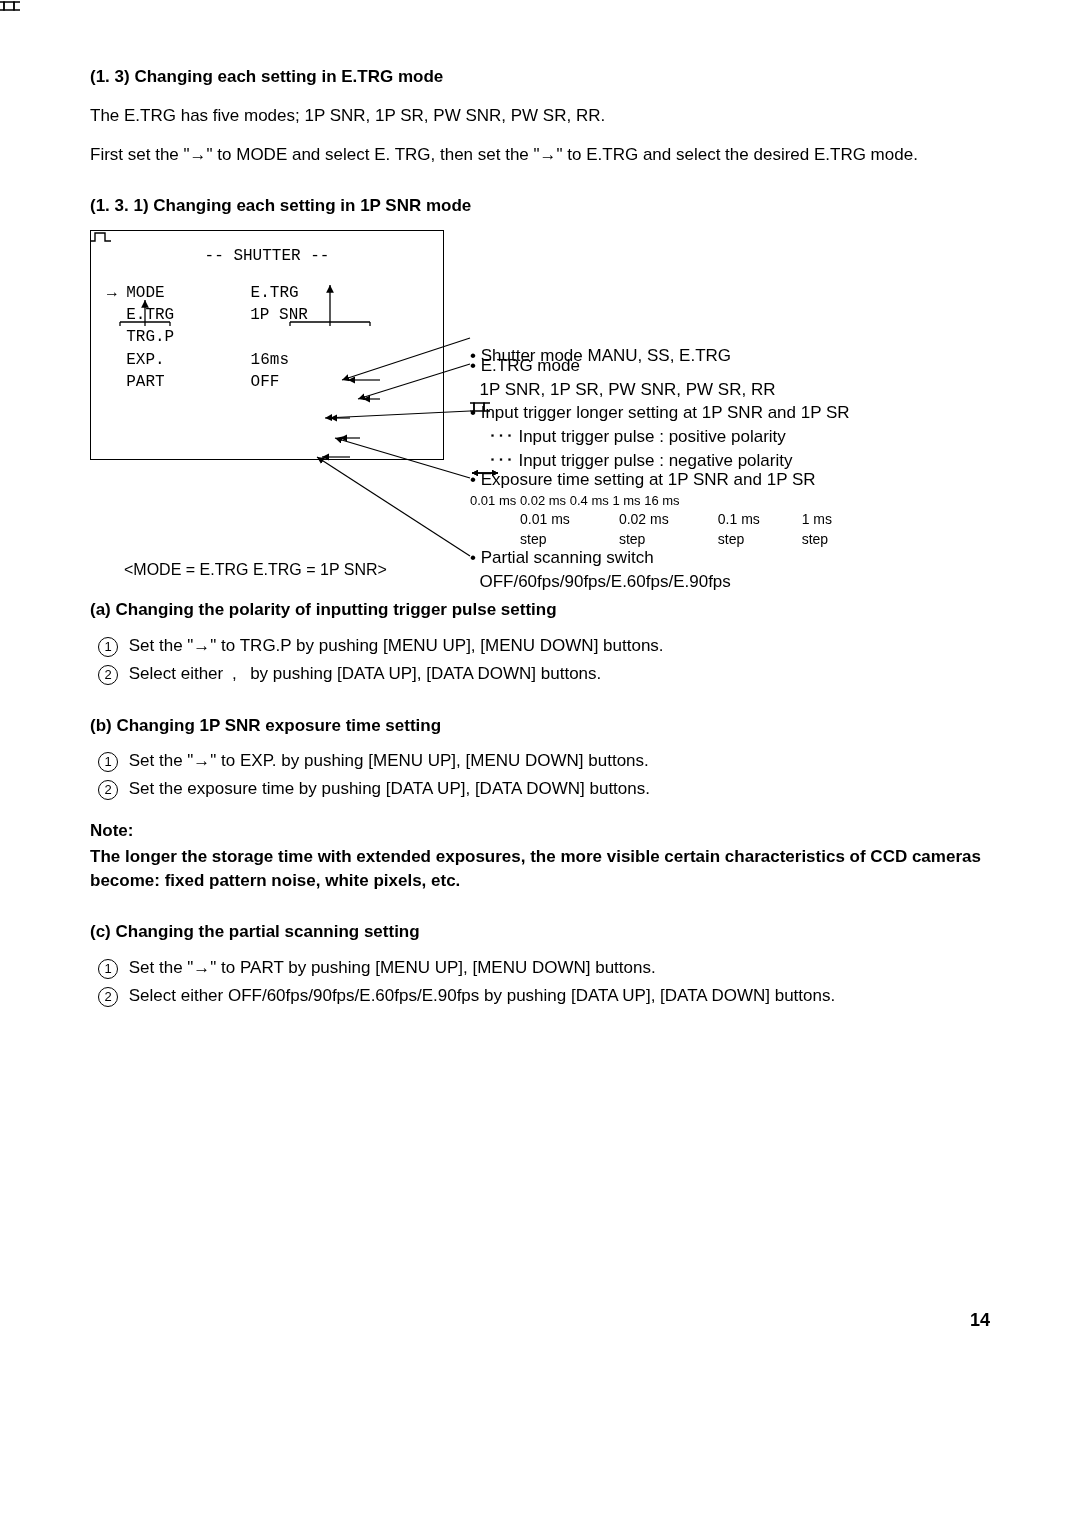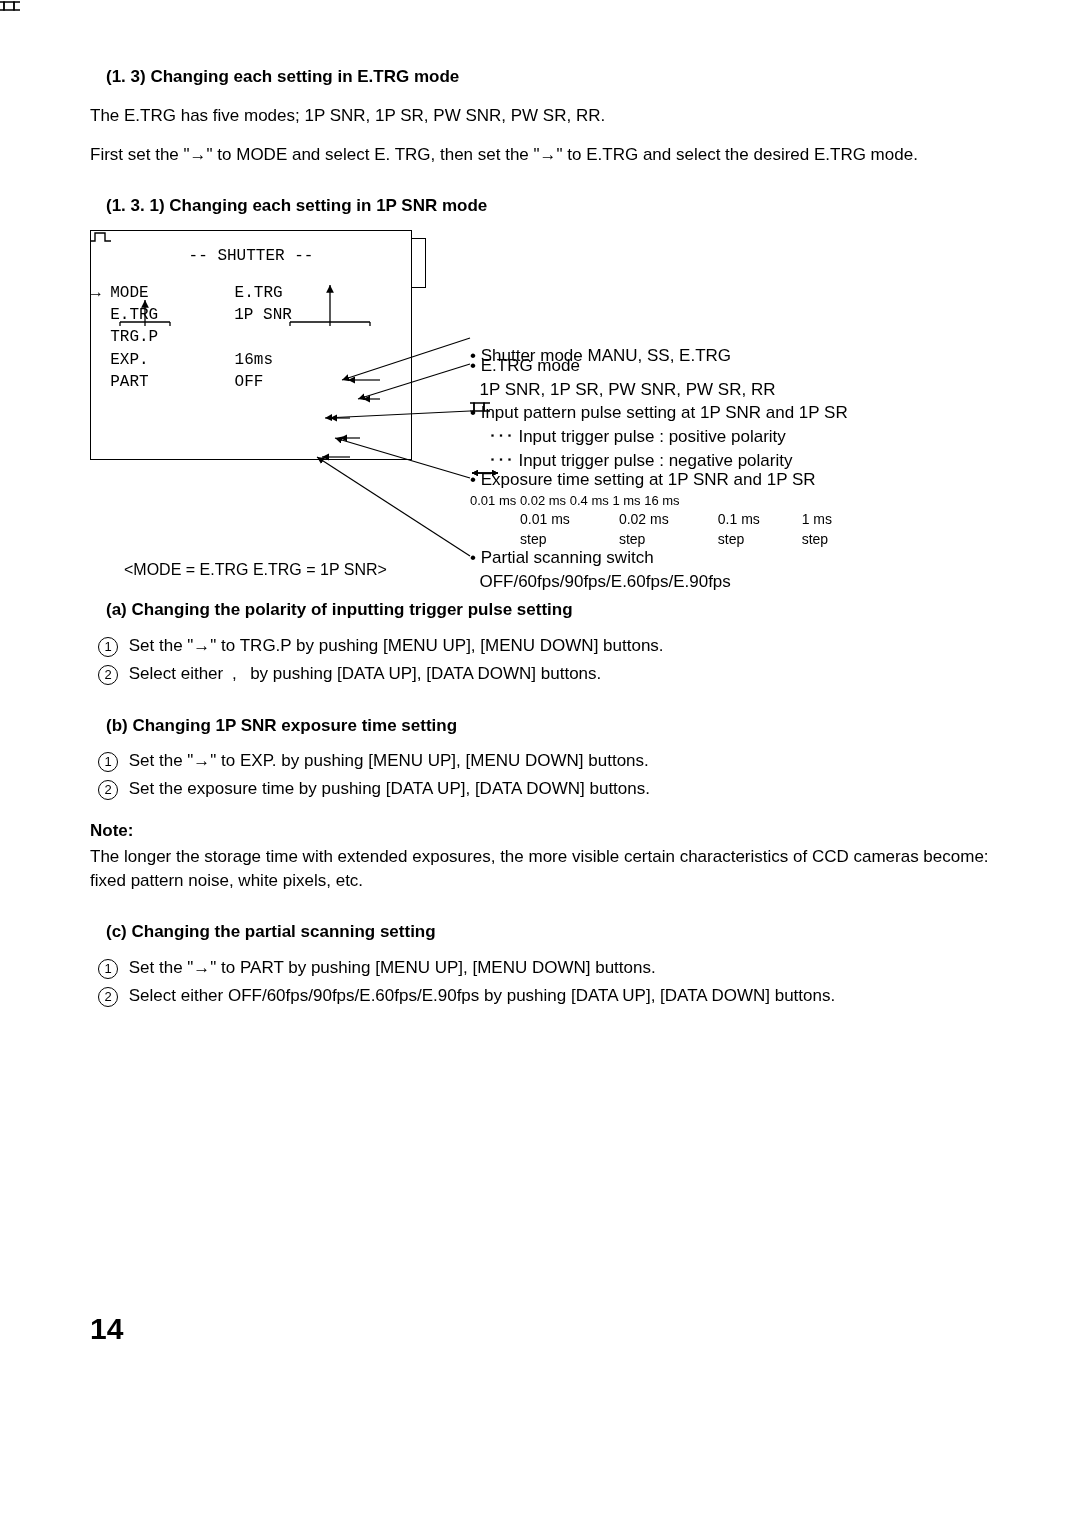--- a/index.html
+++ b/index.html
@@ -6,44 +6,44 @@
     font-family: Arial, Helvetica, sans-serif;
     font-size: 17px;
     line-height: 1.4;
     color: #000;
     background: #fff;
     margin: 0;
     padding: 65px 90px 60px 90px;
     width: 1080px;
     box-sizing: border-box;
   }
-  .h1 { font-weight: bold; margin-bottom: 12px; margin-left: 16px; }
+  .h1 { font-weight: bold; margin-bottom: 12px; }
   .p  { margin: 15px 0 4px 0; }
   .block { margin-top: 28px; }
   .diagram-wrap { position: relative; width: 900px; height: 340px; margin-top: 10px; }
   .box {
     position: absolute; border: 1.5px solid #000; padding: 4px 8px;
     font-size: 16px; background: #fff; line-height: 1.25;
   }
   .shutter-box {
     position: absolute; border: 1.5px solid #000; background: #fff;
-    font-family: "Courier New", monospace; font-size: 16px; padding: 14px 0;
+    font-family: "Courier New", monospace; font-size: 16px; padding: 14px 16px;
   }
   .mono { font-family: "Courier New", monospace; white-space: pre; }
   .abs { position: absolute; }
   svg { position: absolute; left: 0; top: 0; }
   .circle-num {
     display: inline-block; width: 18px; height: 18px; border: 1.2px solid #000;
     border-radius: 50%; text-align: center; line-height: 17px; font-size: 13px;
     margin-right: 6px;
   }
   .step { margin: 4px 0 4px 8px; }
   .note-title { font-weight: bold; margin-top: 18px; }
-  .note-body { font-weight: normal; margin-top: 2px; }
-  .page-num { font-weight: bold; font-size: 30px; margin-top: 300px; }
+  .note-body { font-weight: bold; margin-top: 2px; }
+  .page-num { font-weight: bold; font-size: 18px; margin-top: 300px; text-align: right; }
   .polarity-icon { display:inline-block; vertical-align:middle; margin:0 2px; }
 </style>
 </head>
 <body>
 
 <div>
   <div class="h1">(1. 3)  Changing each setting in E.TRG mode</div>
   <div class="p">The E.TRG has five modes; 1P SNR, 1P SR, PW SNR, PW SR, RR.</div>
   <div class="p">First set the "→" to MODE and select E. TRG, then set the "→" to E.TRG and select the desired E.TRG mode.</div>
 </div>
@@ -78,21 +78,21 @@
     <div class="abs" style="left:34px;top:329px;font-size:16px">&lt;MODE = E.TRG   E.TRG = 1P SNR&gt;</div>
 
     <div class="abs" style="left:380px;top:114px">
       • <span>Shutter mode   MANU, SS, E.TRG</span>
     </div>
     <div class="abs" style="left:380px;top:124px">
       • <span>E.TRG  mode</span><br>
       &nbsp;&nbsp;<span>1P SNR, 1P SR, PW SNR, PW SR, RR</span>
     </div>
     <div class="abs" style="left:380px;top:171px">
-      • <span>Input pattern pulse setting at 1P SNR and 1P SR</span><br>
+      • <span>Input trigger longer setting at 1P SNR and 1P SR</span><br>
       &nbsp;&nbsp;<span class="polarity-icon"><svg width="20" height="12">
             <path d="M0 10 L4 10 L4 2 L14 2 L14 10 L20 10" stroke="#000" fill="none" stroke-width="1.4"></path>
           </svg></span>
       <span>･･･ Input trigger pulse : positive polarity</span><br>
       &nbsp;&nbsp;<span class="polarity-icon"><svg width="20" height="12">
             <path d="M0 2 L4 2 L4 10 L14 10 L14 2 L20 2" stroke="#000" fill="none" stroke-width="1.4"></path>
           </svg></span>
       <span>･･･ Input trigger pulse : negative polarity</span>
     </div>
     <div class="abs" style="left:380px;top:238px;width:520px">

